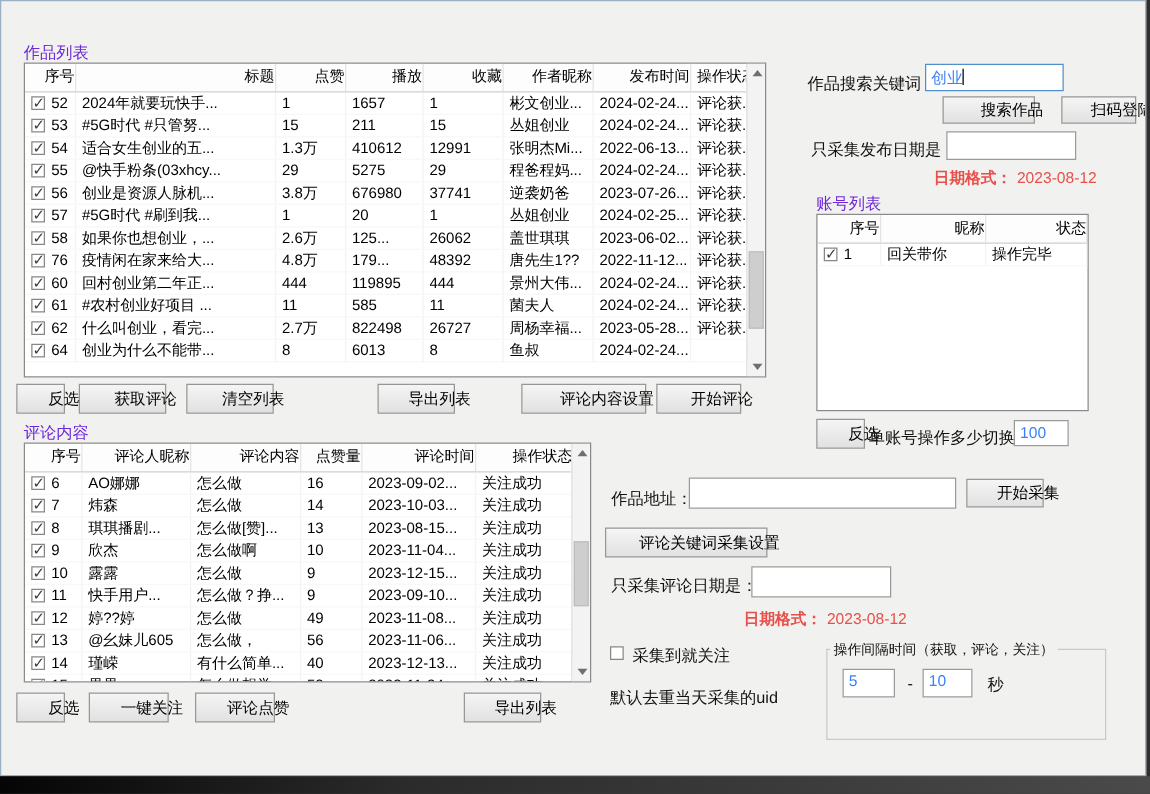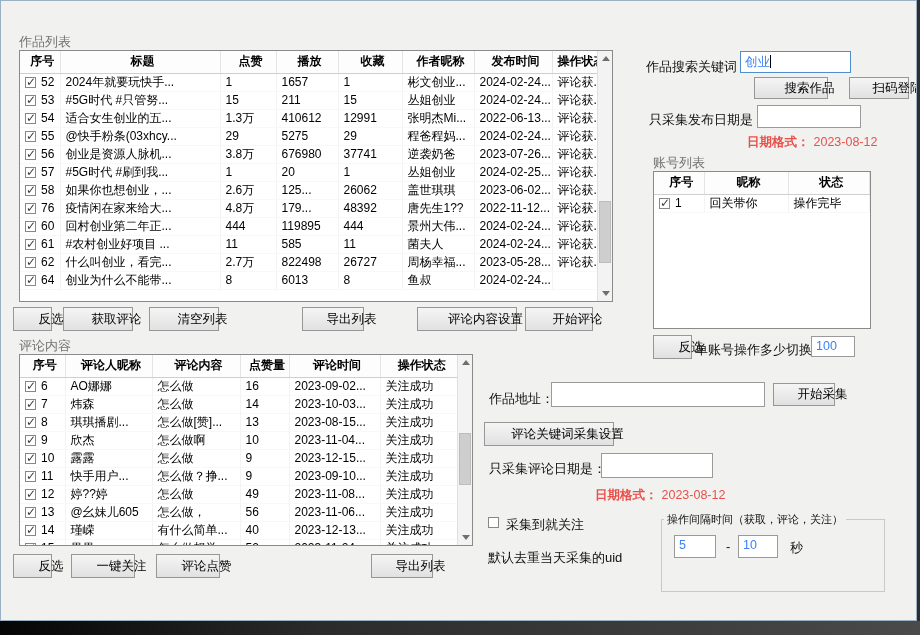--- a/index.html
+++ b/index.html
@@ -15,26 +15,26 @@
               border-bottom:1px solid #e9e9e9; }
   #key-icon { position:absolute; left:7px; top:9px; }
   #win-title { position:absolute; left:30px; top:6px; font-size:13px; color:#151515; }
   #brand { position:absolute; left:172px; top:3px; font-size:17px; font-weight:bold; color:#000; letter-spacing:1px; }
   .winctl { position:absolute; top:0; width:34px; height:28px; text-align:center; line-height:28px;
             font-size:14px; color:#222; cursor:default; }
   #btn-min { left:783px; }
   #btn-max { left:838px; color:#c9c9c9; }
   #btn-close { left:885px; font-size:15px; }
 
-  .sec-label { position:absolute; font-size:13px; color:#737373; }
+  .sec-label { position:absolute; font-size:13px; color:#6d28d9; }
 
   
   .tblbox { position:absolute; background:#fff; border:1px solid #8a8a8a; overflow:hidden; }
   .tblbox table { border-collapse:collapse; table-layout:fixed; font-size:12px; color:#000; }
-  .tblbox thead th { height:22px; font-weight:bold; text-align:center; padding:0 0 0 5px;
+  .tblbox thead th { height:22px; font-weight:normal; text-align:right; padding:0 0 0 5px;
                      background:#fdfdfd; border-bottom:1px solid #cfcfcf; border-right:1px solid #e4e4e4;
                      white-space:nowrap; overflow:hidden; }
   .tblbox tbody td { height:16px; padding:0 0 0 5px; white-space:nowrap; overflow:hidden;
                      border-right:1px solid #f3f3f3; border-bottom:1px solid #f8f8f8; }
   .seqcell { display:flex; align-items:center; }
 
   .cb { display:inline-block; width:11px; height:11px; border:1px solid #878787; background:#fff;
         margin-right:5px; position:relative; flex:0 0 11px; }
   .cb.checked::before { content:"\2713"; position:absolute; left:0px; top:-3px; font-size:12px; color:#3a3a3a; }
 

